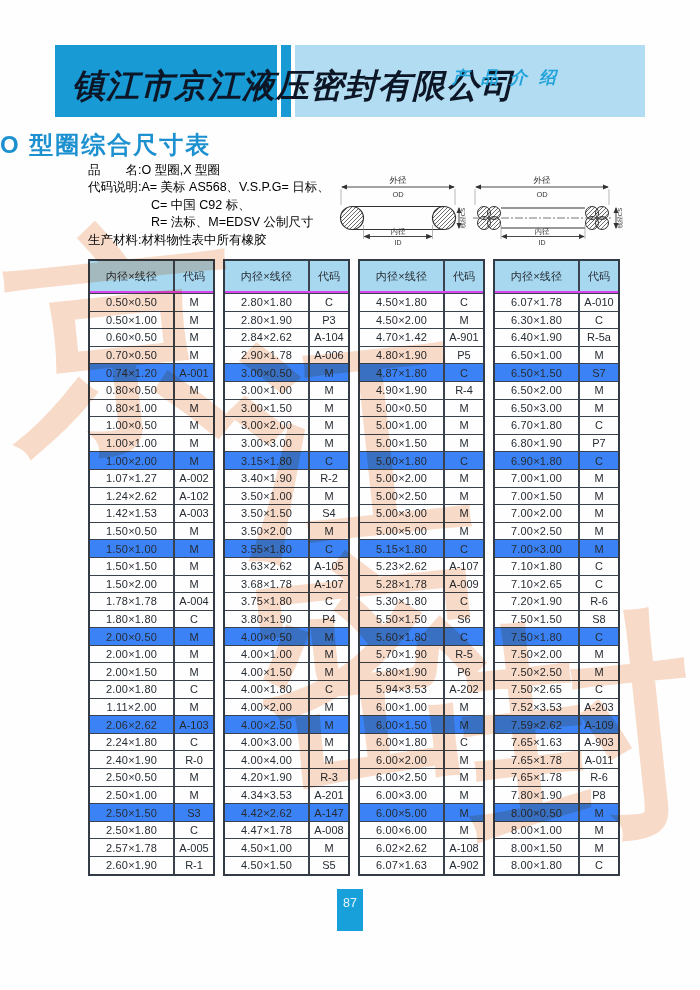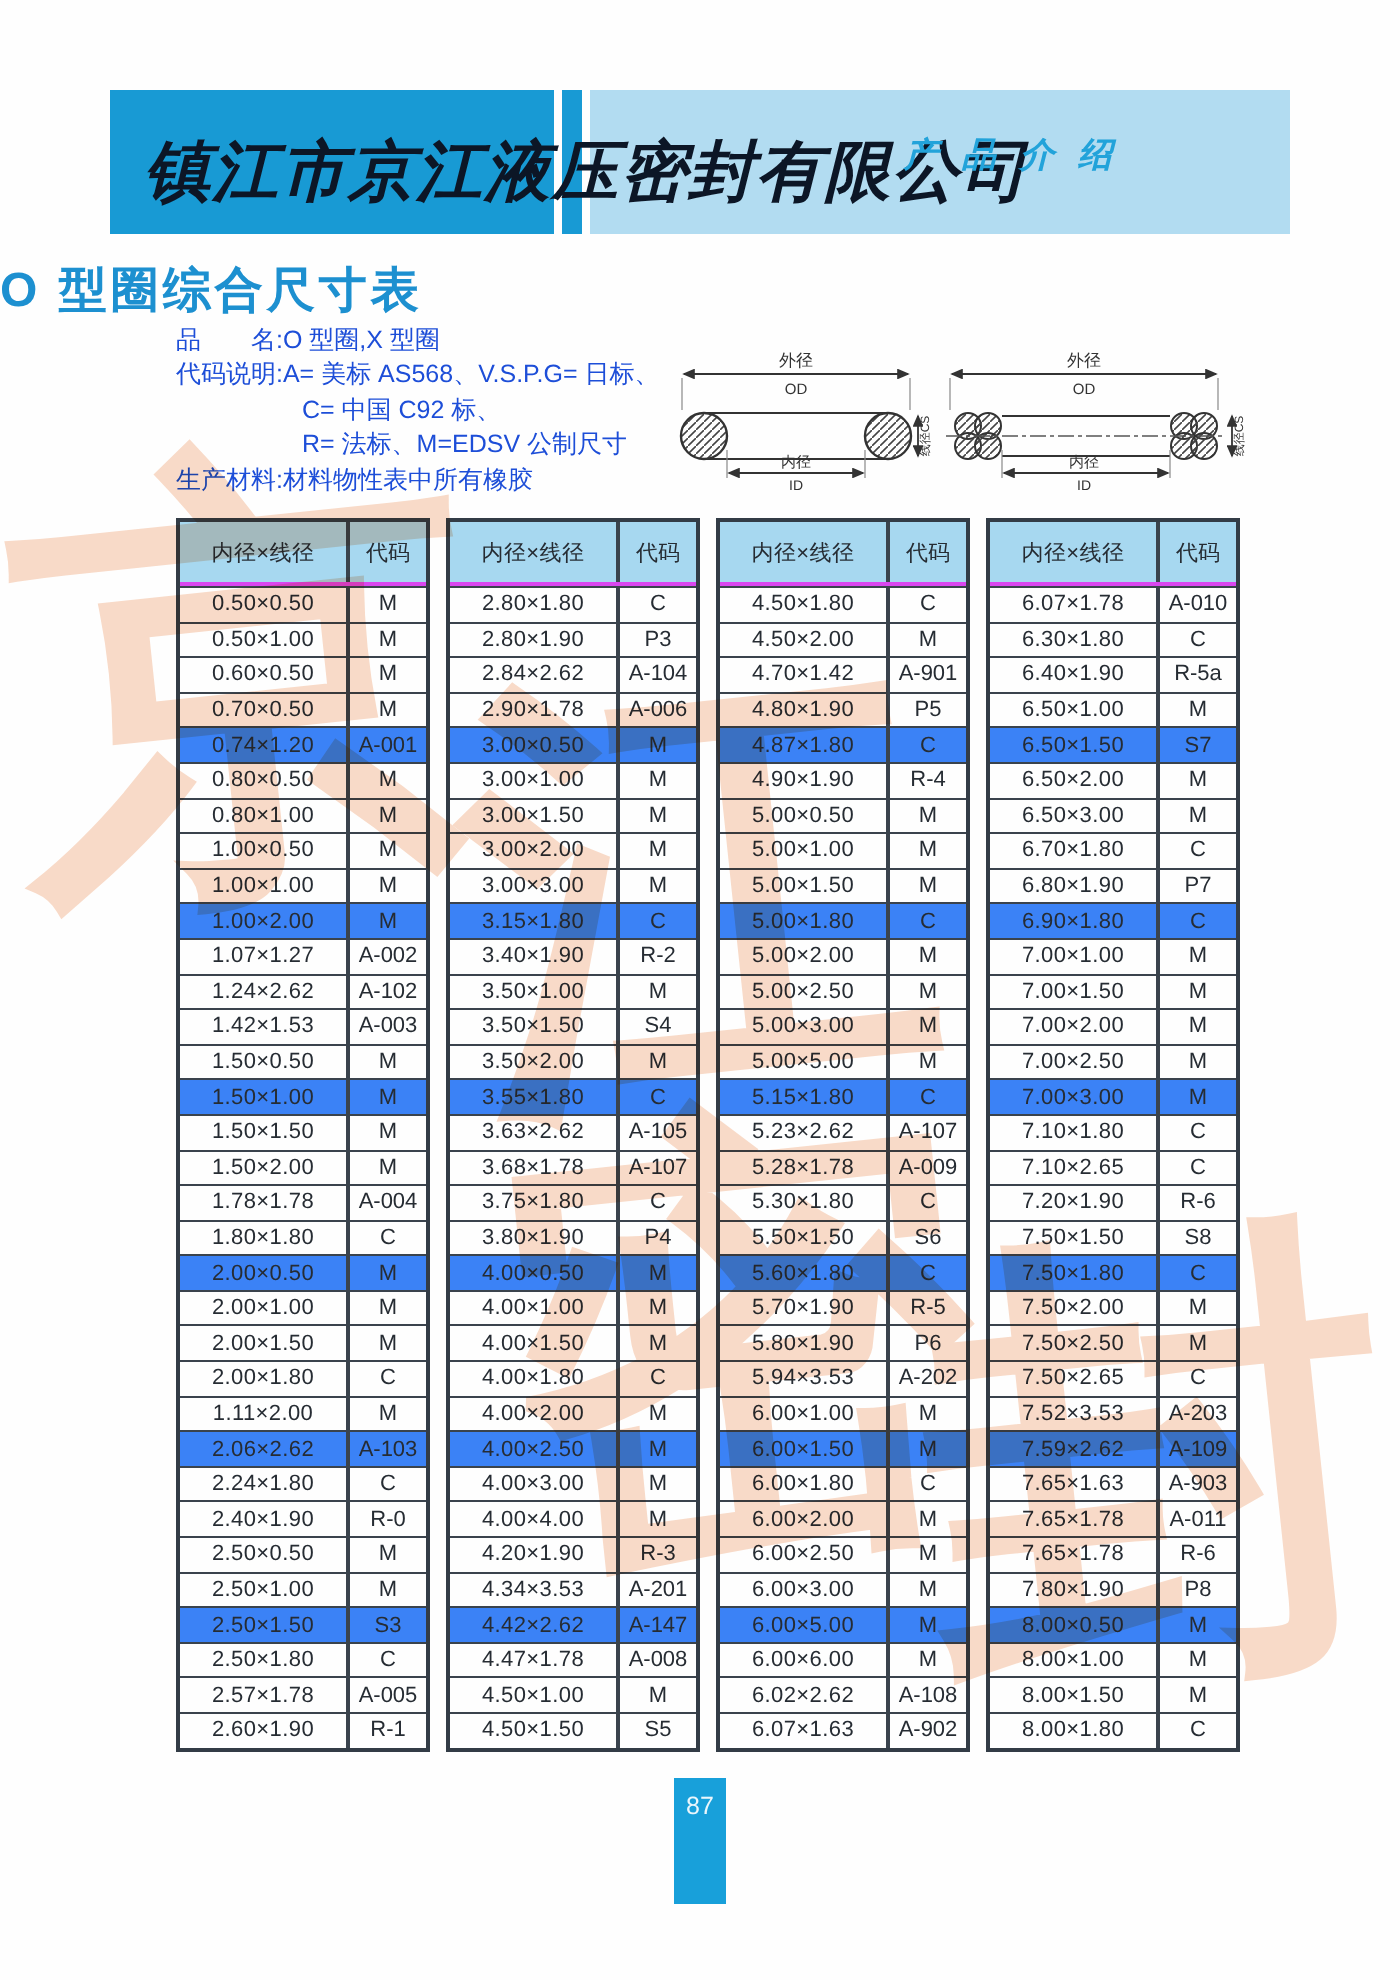--- a/index.html
+++ b/index.html
@@ -11,21 +11,21 @@
   .band-stripe{position:absolute;left:281px;top:45px;width:10px;height:72px;background:#189ad4;}
   .band-light{position:absolute;left:295px;top:45px;width:350px;height:72px;background:#b2dcf1;}
   .company{position:absolute;left:72px;top:64px;font-size:33px;font-weight:bold;font-style:italic;
            color:#0c1626;letter-spacing:1px;font-family:"DejaVu Serif",serif;white-space:nowrap;z-index:2;}
   .section{position:absolute;left:452px;top:66px;font-size:17px;font-weight:bold;font-style:italic;
            color:#22a3da;letter-spacing:12px;font-family:"DejaVu Serif",serif;white-space:nowrap;z-index:2;}
 
   .title{position:absolute;left:0;top:129px;width:100%;text-align:left;font-size:24px;font-weight:bold;
          color:#1d90d0;letter-spacing:2px;}
 
-  .info{position:absolute;left:88px;top:162px;font-size:12.5px;color:#1d4ed8;line-height:17.4px;white-space:nowrap;}
+  .info{position:absolute;left:88px;top:162px;font-size:12.5px;color:#000000;line-height:17.4px;white-space:nowrap;}
   .info .ind{padding-left:63px;}
 
   .diag{position:absolute;}
   .diag-o{left:332px;top:175px;}
   .diag-x{left:463px;top:175px;}
   .diag text{font-family:"Liberation Sans",sans-serif;fill:#333;}
 
   
   *,*’:before{box-sizing:border-box;}
   .tables{position:absolute;left:88px;top:259px;display:flex;gap:8px;z-index:1;}
@@ -33,21 +33,21 @@
   .thead{display:flex;height:30px;background:#a7d8f0;border-bottom:2px solid #d946ef;}
   .hcell{font-size:12px;color:#1f2a38;}
   .thead .c1,.thead .c2{display:flex;align-items:center;justify-content:center;}
   .trow{display:flex;height:17.6px;border-top:1px solid #3a434d;box-sizing:border-box;}
   .trow:first-of-type{border-top:none;}
   .trow.hl{background:#3b82f6;}
   .c1{width:85px;border-right:2px solid #3a434d;display:flex;align-items:center;justify-content:center;
       font-size:11px;color:#262c33;box-sizing:border-box;letter-spacing:.2px;}
   .c2{flex:1;display:flex;align-items:center;justify-content:center;font-size:11px;color:#262c33;}
 
-  .pagenum{position:absolute;left:337px;top:889px;width:26px;height:63px;background:#18a0da;
+  .pagenum{position:absolute;left:337px;top:889px;width:26px;height:42px;background:#18a0da;
            color:#eaf6fc;font-size:12.5px;text-align:center;padding-top:7px;box-sizing:border-box;z-index:1;}
 
   
   .wm{position:absolute;inset:0;pointer-events:none;z-index:6;opacity:.34;color:#ee9660;
       font-family:"DejaVu Serif",serif;font-weight:bold;mix-blend-mode:multiply;}
   .wm span{position:absolute;line-height:1;display:block;}
   .wm1{left:4px;top:222px;font-size:235px;transform:rotate(-6deg);}
   .wm2{left:232px;top:326px;font-size:235px;transform:rotate(-6deg);}
   .wm3{left:252px;top:552px;font-size:235px;transform:rotate(-6deg);}
   .wm4{left:462px;top:612px;font-size:235px;transform:rotate(-6deg);}

